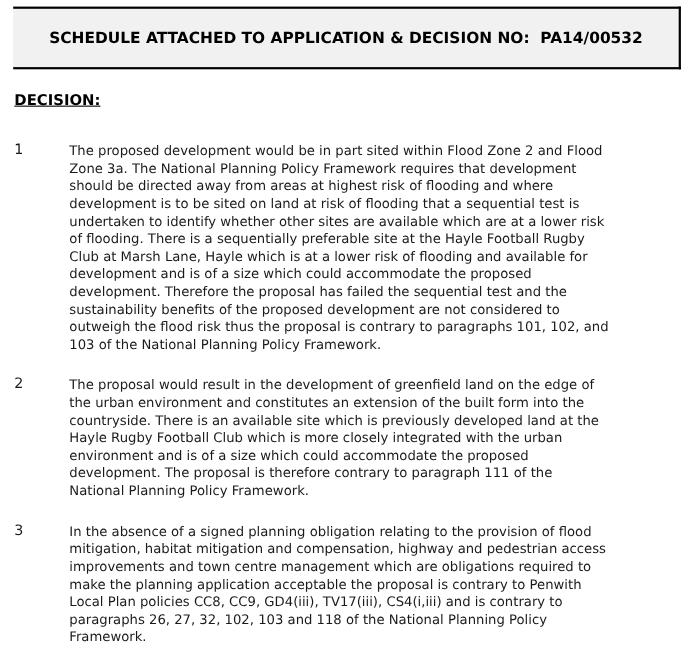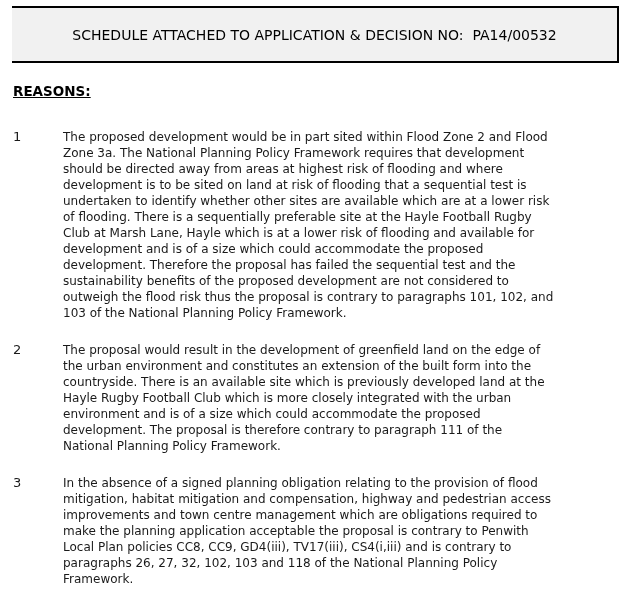--- a/index.html
+++ b/index.html
@@ -31,21 +31,21 @@
     border-top: 2px solid var(--border-color);
     border-bottom: 2px solid var(--border-color);
     border-right: 2px solid var(--border-color);
     border-left: none;
     height: 57px;
     display: flex;
     align-items: center;
     justify-content: center;
   }
   .header-title {
-    font-weight: normal;
+    font-weight: bold;
     font-size: 14px;
     white-space: pre; 
     color: #000000;
     text-align: center;
   }
   .section-heading {
     margin: 20px 0 0 13px;
     font-size: 13.5px;
     line-height: 16px;
     font-weight: bold;
@@ -77,21 +77,21 @@
 </style>
 </head>
 <body>
 
 <div class="page">
 
   <div class="header-box">
     <span class="header-title">SCHEDULE ATTACHED TO APPLICATION &amp; DECISION NO:  PA14/00532</span>
   </div>
 
-  <div class="section-heading">REASONS:</div>
+  <div class="section-heading">DECISION:</div>
 
   <div class="reasons-list" id="reasons-list">
     <div class="reason-row">
       <div class="reason-number">1</div>
       <div class="reason-text">The proposed development would be in part sited within Flood Zone 2 and Flood
 Zone 3a. The National Planning Policy Framework requires that development
 should be directed away from areas at highest risk of flooding and where
 development is to be sited on land at risk of flooding that a sequential test is
 undertaken to identify whether other sites are available which are at a lower risk
 of flooding. There is a sequentially preferable site at the Hayle Football Rugby

